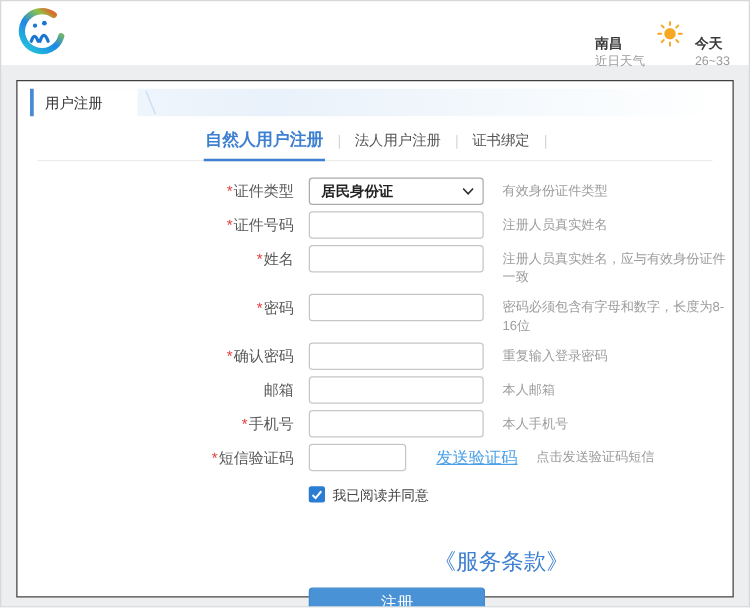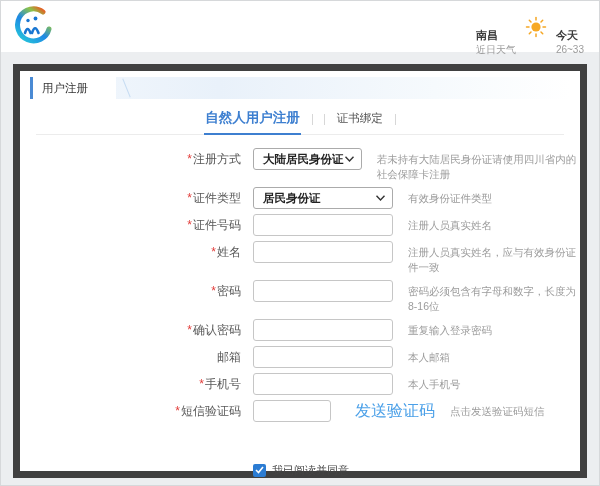--- a/index.html
+++ b/index.html
@@ -22,21 +22,21 @@
   }
   .weather { margin-left:auto; display:flex; align-items:center; gap:9px; }
   .w-col { display:flex; flex-direction:column; line-height:1.25; }
   .w-strong { font-size:11px; font-weight:bold; color:#3a3a3a;margin-top:32px; }
   .w-sub { font-size:10px; color:#9b9b9b; margin-top:1px;text-align:center; }
   .sun-wrap { width:22px; height:22px; display:flex; align-items:center; justify-content:center; }
 
   
   .panel {
     position:absolute; left:12px; right:12px; top:63px; height:414px;
-    background:#ffffff; border:7px solid #404040;
+    background:#ffffff; border:1px solid #404040;
   }
   .panel-head {
     position:relative; margin:6px 10px 0; height:22px;
     background:linear-gradient(to right,#f3f8fd 0%,#e9f1fa 35%,#f6fafd 75%,#ffffff 100%);
   }
   .head-tab {
     position:absolute; left:0; top:0; height:22px; width:86px;
     background:#ffffff; border-left:3px solid #4a8ad4;
     display:flex; align-items:center; padding-left:9px;
     font-size:11.5px; color:#333333;
@@ -75,30 +75,30 @@
   .selectbox .sel-val { font-size:11.5px; font-weight:bold; color:#222222; }
   .chev { width:9px; height:6px; flex:0 0 9px; }
   .textfield {
     width:140px; height:22px; border:1px solid #c6c6c6; border-radius:3px;
     background:#ffffff; font-size:12px; padding:0 6px; outline:none;
     font-family:inherit;
   }
   .textfield.disabled { background:#ededee; border-color:#cfcfcf; }
   .textfield.short { width:78px; }
   .send-link {
-    font-size:16px; color:#4ba0e8; 
+    font-size:13px; color:#4ba0e8; text-decoration:underline;
     margin-left:24px; line-height:22px; cursor:pointer; white-space:nowrap;
   }
   .hint {
     margin-left:15px; font-size:10.5px; color:#9c9c9c; line-height:15px;
     padding-top:4px; max-width:204px;
   }
 
   
-  .agreement { display:flex; align-items:center; margin:12px 0 0 233px; }
+  .agreement { display:flex; margin:12px 0 0 233px; }
   .checkbox {
     width:13px; height:13px; background:#2b7cd3; border-radius:2px;
     display:flex; align-items:center; justify-content:center; cursor:pointer;
     flex:0 0 13px;
   }
   .agree-text { font-size:11px; color:#454545; margin-left:6px; }
   .terms-link { font-size:18px; color:#3d7fd0; margin-left:4px; cursor:pointer;margin-top:48px; }
   .submit-btn {
     display:block; margin:9px 0 0 233px; width:141px; height:24px;
     background:#4a92d6; border:1px solid #4189cd; border-radius:3px;
@@ -158,37 +158,28 @@
   <div class="panel">
 
     <div class="panel-head">
       <div class="head-tab">用户注册</div>
       <div class="head-tab-edge"></div>
     </div>
 
     <div class="tabs-wrap">
       <span class="tab active">自然人用户注册</span>
       <span class="sep"></span>
+      <span class="tab">法人用户注册</span>
       <span class="sep"></span>
       <span class="tab">证书绑定</span>
       <span class="sep"></span>
     </div>
 
     <div class="form">
 
-      <div class="row">
-        <div class="row-label"><span class="req">*</span><span>注册方式</span></div>
-        <div class="selectbox">
-          <span class="sel-val">大陆居民身份证</span>
-          <svg class="chev" viewBox="0 0 9 6">
-              <path d="M0.5 0.8 L4.5 5 L8.5 0.8" fill="none" stroke="#333" stroke-width="1.4"></path>
-            </svg>
-        </div>
-        <div class="hint">若未持有大陆居民身份证请使用四川省内的社会保障卡注册</div>
-      </div>
 
       <div class="row">
         <div class="row-label"><span class="req">*</span><span>证件类型</span></div>
         <div class="selectbox">
           <span class="sel-val">居民身份证</span>
           <svg class="chev" viewBox="0 0 9 6">
               <path d="M0.5 0.8 L4.5 5 L8.5 0.8" fill="none" stroke="#333" stroke-width="1.4"></path>
             </svg>
         </div>
         <div class="hint">有效身份证件类型</div>

